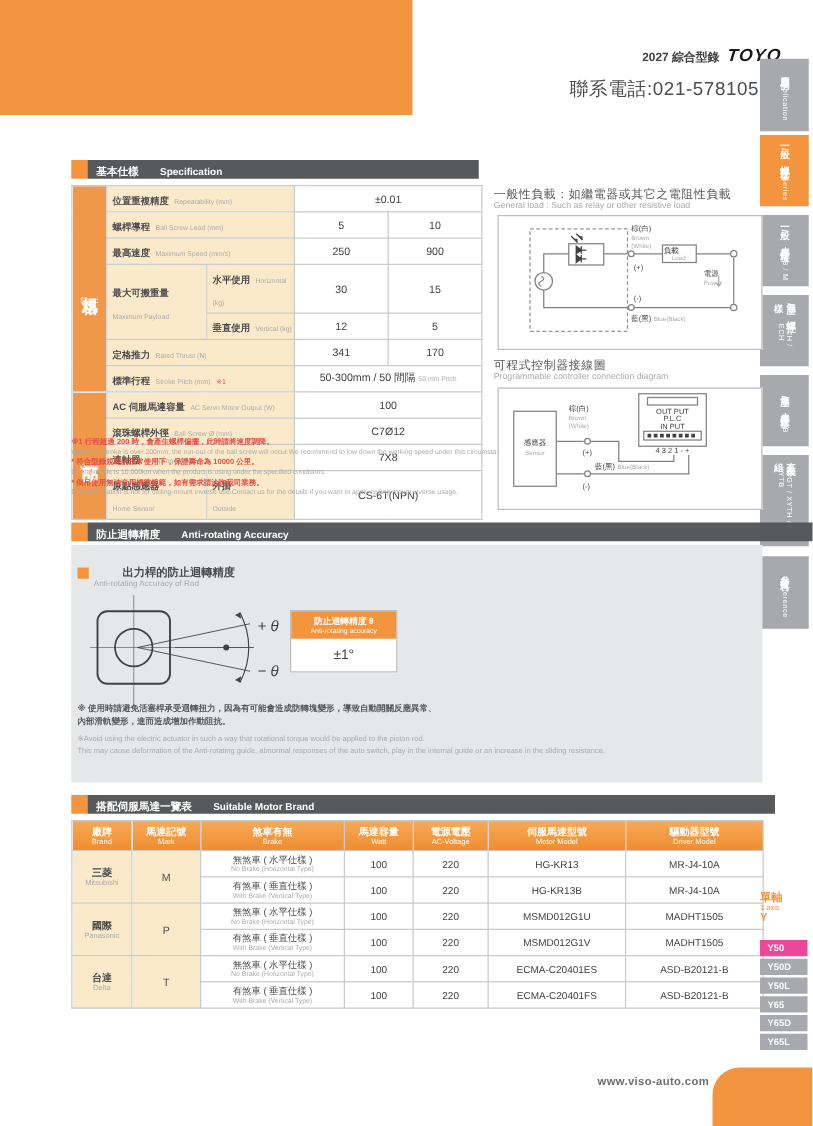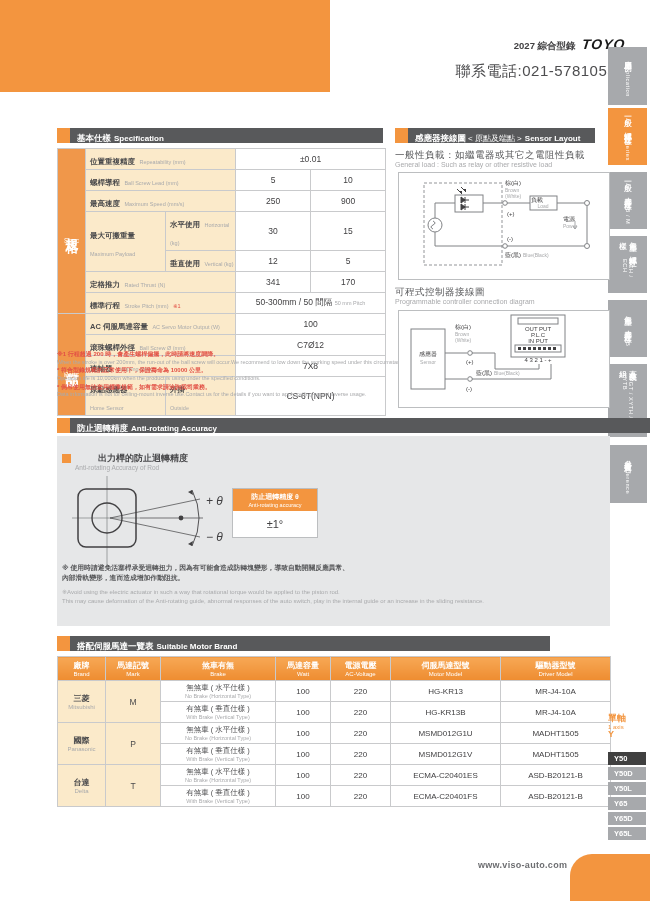--- a/index.html
+++ b/index.html
@@ -17,21 +17,21 @@
           writing-mode:vertical-rl; text-orientation:mixed; display:flex; align-items:center; justify-content:center; gap:3px; }
   .vtab.active { background:#F3953F; }
   .vzh { font-size:7.5px; font-weight:bold; letter-spacing:1.5px; }
   .ven { font-size:5.8px; letter-spacing:0.5px; }
 
   
   .secbar { position:absolute; height:15px; display:flex; }
   .chip { width:13px; background:#F3953F; }
   .bartitle { flex:1; background:#58595B; color:#fff; line-height:15px; padding-left:7px; white-space:nowrap; }
   .bartitle .bzh { font-size:8.5px; font-weight:bold; }
-  .bartitle .ben { font-size:8px; font-weight:bold; margin-left:3px; }
+  .bartitle .ben { font-size:8px; font-weight:bold; margin-left:17px; }
   .bartitle .bmid { font-size:8px; margin-left:2px; }
 
   
   table { border-collapse:collapse; table-layout:fixed; }
   td, th { border:1px solid #C9CACC; overflow:hidden; }
   .spec-table { position:absolute; left:57px; top:148px; width:328px; }
   .spec-table td { height:17px; }
   td.group { background:#F0974A; color:#fff; text-align:center; vertical-align:middle; }
   .gzh { writing-mode:vertical-rl; text-orientation:upright; font-size:13px; font-weight:bold; letter-spacing:2px; display:inline-block; }
   .gen { display:block; font-size:6.5px; margin-top:1px; }
@@ -77,21 +77,21 @@
   .motor-table td.mark { background:#FBEACA; font-size:8.5px; color:#4A4A4C; }
   .motor-table td.brake .bk1 { display:block; font-size:7.5px; font-weight:normal; color:#4A4A4C; }
   .motor-table td.brake .bk2 { display:block; font-size:5.5px; color:#A9AAAC; }
 
   
   .axis-group { position:absolute; left:608px; top:714px; width:39px; color:#F3953F; line-height:1.1; }
   .axis-group .a1 { font-size:9px; font-weight:bold; display:block; }
   .axis-group .a2 { font-size:6px; display:block; }
   .axis-group .a3 { font-size:9px; font-weight:bold; display:block; }
   .model-tab { position:absolute; left:608px; width:38px; height:13px; background:#A7A9AC; color:#fff; font-size:7.5px; font-weight:bold; line-height:13px; padding-left:6px; }
-  .model-tab.active { background:#404040; }
+  .model-tab.active { background:#ec4899; }
 
   
   .website { position:absolute; left:478px; top:860px; font-size:9px; font-weight:bold; color:#6D6E71; letter-spacing:0.3px; }
   .corner-blob { position:absolute; right:0; bottom:0; width:80px; height:47px; background:#F3953F; border-top-left-radius:22px; }
 
   svg text { font-family:"Liberation Sans","DejaVu Sans",sans-serif; }
   .dk { fill:#414042; font-size:6px; }
   .gy { fill:#A9AAAC; font-size:5px; }
   .ln { stroke:#808285; stroke-width:1; fill:none; }
 </style>
@@ -207,24 +207,20 @@
 
   <div class="footnotes">
     <div class="fn-red">※1 行程超過 200 時，會產生螺桿偏擺，此時請將速度調降。</div>
     <div class="fn-gray">When the stroke is over 200mm, the run-out of the ball screw will occur.We recommend to low down the working speed under this circumstances.</div>
     <div class="fn-red">* 符合型錄規範的正常使用下，保證壽命為 10000 公里。</div>
     <div class="fn-gray">Operation life is 10,000km when the product is using under the specified conditions.</div>
     <div class="fn-red">* 倒吊使用無法套用標準規範，如有需求請洽詢我司業務。</div>
     <div class="fn-gray">Data information is not for ceiling-mount inverse use.Contact us for the details if you want to apply ceiling-mount inverse usage.</div>
   </div>
 
-  <div class="secbar" style="left:395px;top:128px;width:200px">
-    <span class="chip"></span>
-    <span class="bartitle"><span class="bzh">感應器接線圖</span><span class="bmid">&lt; 原點及端點 &gt;</span><span class="ben">Sensor Layout</span></span>
-  </div>
   <div class="sens-sub-zh" style="left:395px;top:149px">一般性負載：如繼電器或其它之電阻性負載</div>
   <div class="sens-sub-en" style="left:395px;top:161px">General load : Such as relay or other resistive load</div>
 
   <div class="diag-box" style="left:398px;top:172px;width:212px;height:108px">
     <svg width="210" height="106" viewBox="0 0 210 106">
       <rect x="25" y="10" width="78" height="82" fill="none" stroke="#939598" stroke-width="1" stroke-dasharray="3,2"></rect>
 
       <circle cx="36" cy="52" r="7" class="ln"></circle>
       <path d="M34,48 q4,2 0,4 q-4,2 0,4" class="ln" stroke-width="0.8"></path>
 
@@ -343,21 +339,21 @@
 
   <div class="panel-note-zh">
     <div>※ 使用時請避免活塞桿承受迴轉扭力，因為有可能會造成防轉塊變形，導致自動開關反應異常、</div>
     <div>內部滑軌變形，進而造成增加作動阻抗。</div>
   </div>
   <div class="panel-note-en">
     <div>※Avoid using the electric actuator in such a way that rotational torque would be applied to the piston rod.</div>
     <div>This may cause deformation of the Anti-rotating guide, abnormal responses of the auto switch, play in the internal guide or an increase in the sliding resistance.</div>
   </div>
 
-  <div class="secbar" style="left:57px;top:636px;width:493px">
+  <div class="secbar" style="left:57px;top:636px;width:563px">
     <span class="chip"></span>
     <span class="bartitle"><span class="bzh">搭配伺服馬達一覽表</span><span class="ben">Suitable Motor Brand</span></span>
   </div>
 
   <table class="motor-table">
     <colgroup>
         <col style="width:48px">
         <col style="width:55px">
         <col style="width:115px">
         <col style="width:55px">

